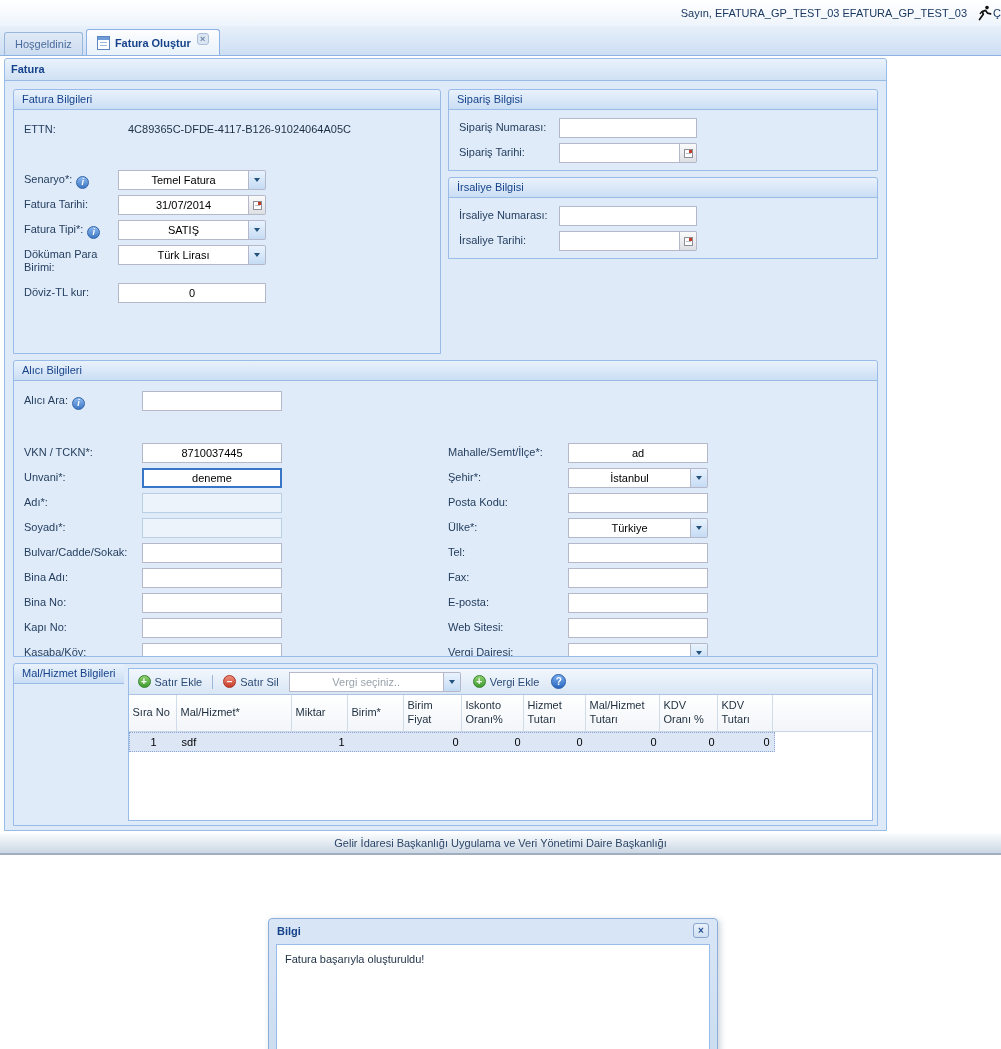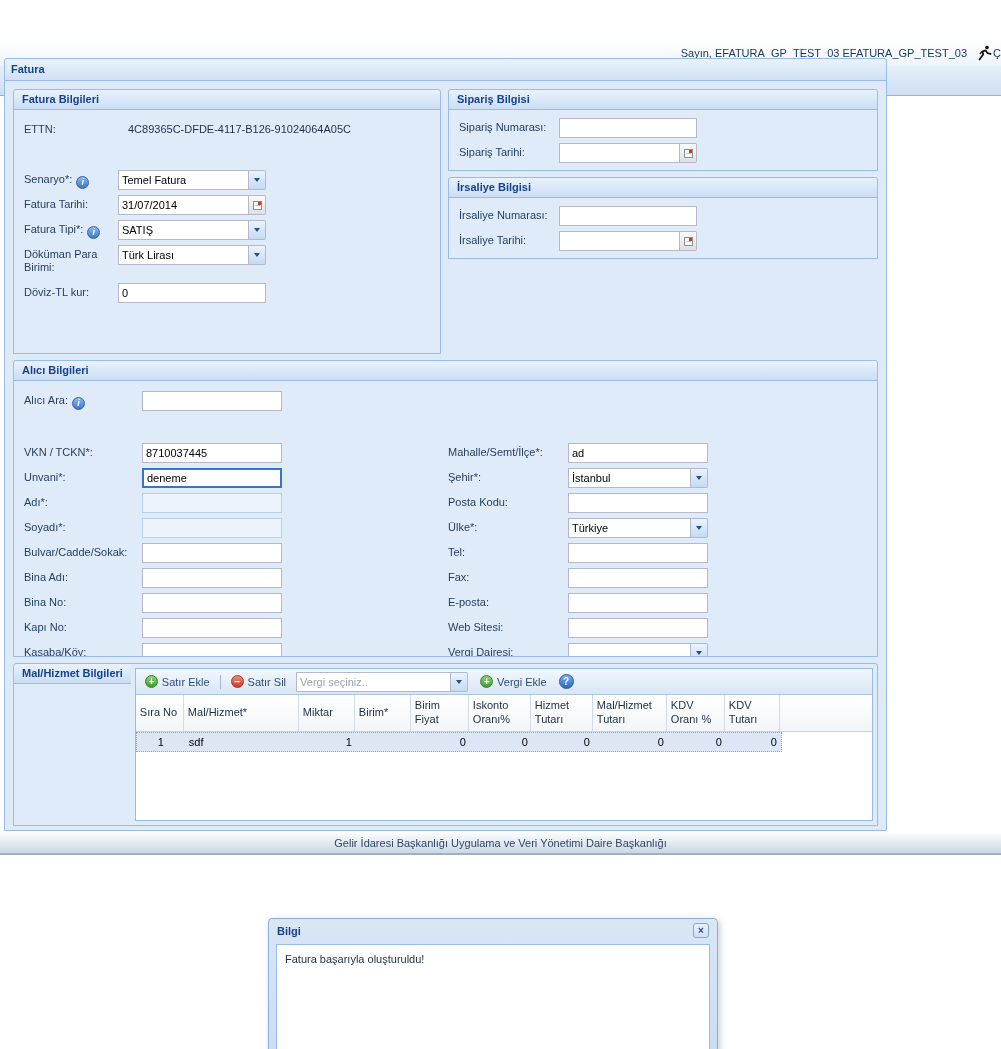--- a/index.html
+++ b/index.html
@@ -1,21 +1,21 @@
 <!DOCTYPE html>
 <html><head>
 <meta charset="utf-8">
 <style>
   * { box-sizing: border-box; margin: 0; padding: 0; }
   body { background:#fff; font-family:"Liberation Sans", sans-serif; }
   .screen { position:relative; width:1001px; height:1049px; background:#fff; overflow:hidden; font-size:11px; color:#000; }
 
   
   .topbar { height:26px; display:flex; justify-content:flex-end; align-items:center;
-    background:linear-gradient(#ffffff,#eef4fb);margin-top:40px; }
+    background:linear-gradient(#ffffff,#eef4fb); }
   .greeting { color:#1c3a61; margin-right:10px; }
   .logout-icon { width:16px; height:16px; display:inline-block; }
   .logout-label { color:#1c3a61; width:34px; margin-right:-26px; white-space:nowrap; overflow:hidden; }
 
   
   .tabstrip { height:30px; background:linear-gradient(#e7f0fa,#cddef3); border-bottom:1px solid #8db2e3;
     display:flex; align-items:flex-end; padding-left:4px; }
   .tab { display:flex; align-items:center; border:1px solid #99b7dd; border-bottom:none;
     border-radius:3px 3px 0 0; padding:0 10px; margin-right:3px; cursor:default; }
   .tab.inactive { height:23px; background:linear-gradient(#e0eaf6,#ccdcf0); color:#4b6c9d; }
@@ -29,38 +29,38 @@
 
   
   .main-panel { position:absolute; left:4px; top:58px; width:883px; height:773px;
     border:1px solid #99bbe8; border-radius:3px 3px 0 0; background:#dfeaf8; display:flex; flex-direction:column; }
   .panel-header { height:22px; background:linear-gradient(#e9f2fc,#d0e1f4); border-bottom:1px solid #99bbe8;
     border-radius:3px 3px 0 0; color:#15428b; font-weight:bold; padding:4px 6px 0 6px; }
   .panel-body { flex:1; padding:8px; overflow:hidden; }
 
   .fieldset { border:1px solid #99bbe8; border-radius:3px 3px 0 0; background:#e0ebf9; overflow:hidden; }
   .fs-header { height:20px; background:linear-gradient(#e9f2fc,#cbdef4); border-bottom:1px solid #99bbe8;
-    color:#15428b; font-weight:bold; padding:3px 8px 0 8px; border-radius:3px 3px 0 0; }
+    color:#15428b; font-weight:normal; padding:3px 8px 0 8px; border-radius:3px 3px 0 0; }
   .fs-body { padding:10px; }
 
   .top-row { display:flex; margin-bottom:6px; }
   .fs-invoice { width:428px; height:265px; margin-right:7px; }
   .right-col { flex:1; }
   .fs-order, .fs-dispatch { height:82px; }
   .fs-order { margin-bottom:6px; }
   .fs-order .fs-body, .fs-dispatch .fs-body { padding:8px 10px; }
 
   .frow { display:flex; align-items:flex-start; margin-bottom:5px; }
   .flabel { width:94px; flex:none; color:#233e5f; padding-top:3px; line-height:1.2; }
   .flabel-w { width:100px; }
   .flabel-buyer { width:118px; }
   .flabel-buyer-r { width:120px; }
 
   .tf { height:20px; border:1px solid #b5b8c8; background:#fff; font-family:"Liberation Sans",sans-serif;
-    font-size:11px; padding:1px 3px; color:#000; }
+    font-size:11px; padding:1px 3px; color:#000;text-align:center; }
   .tf.focused { border:2px solid #3875c6; }
   .tf.disabled { background:#edf3fa; border-color:#b9cfe4; }
   .tf::placeholder { color:#9aa3ad; }
 
   .combo { display:flex; }
   .trigger { width:17px; height:20px; flex:none; background:linear-gradient(#e9f3fe,#c5dbf4); border:1px solid #b5b8c8;
     border-left:none; border-radius:0 2px 2px 0; display:flex; align-items:center; justify-content:center; cursor:pointer; }
   .tri { width:0; height:0; border-left:3px solid transparent; border-right:3px solid transparent; border-top:4px solid #23527c; }
   .trigger-date { background:linear-gradient(#fbfbfb,#dddfe3); }
   .cal { width:9px; height:9px; background:#fff; border:1px solid #8a8f99; position:relative; }

